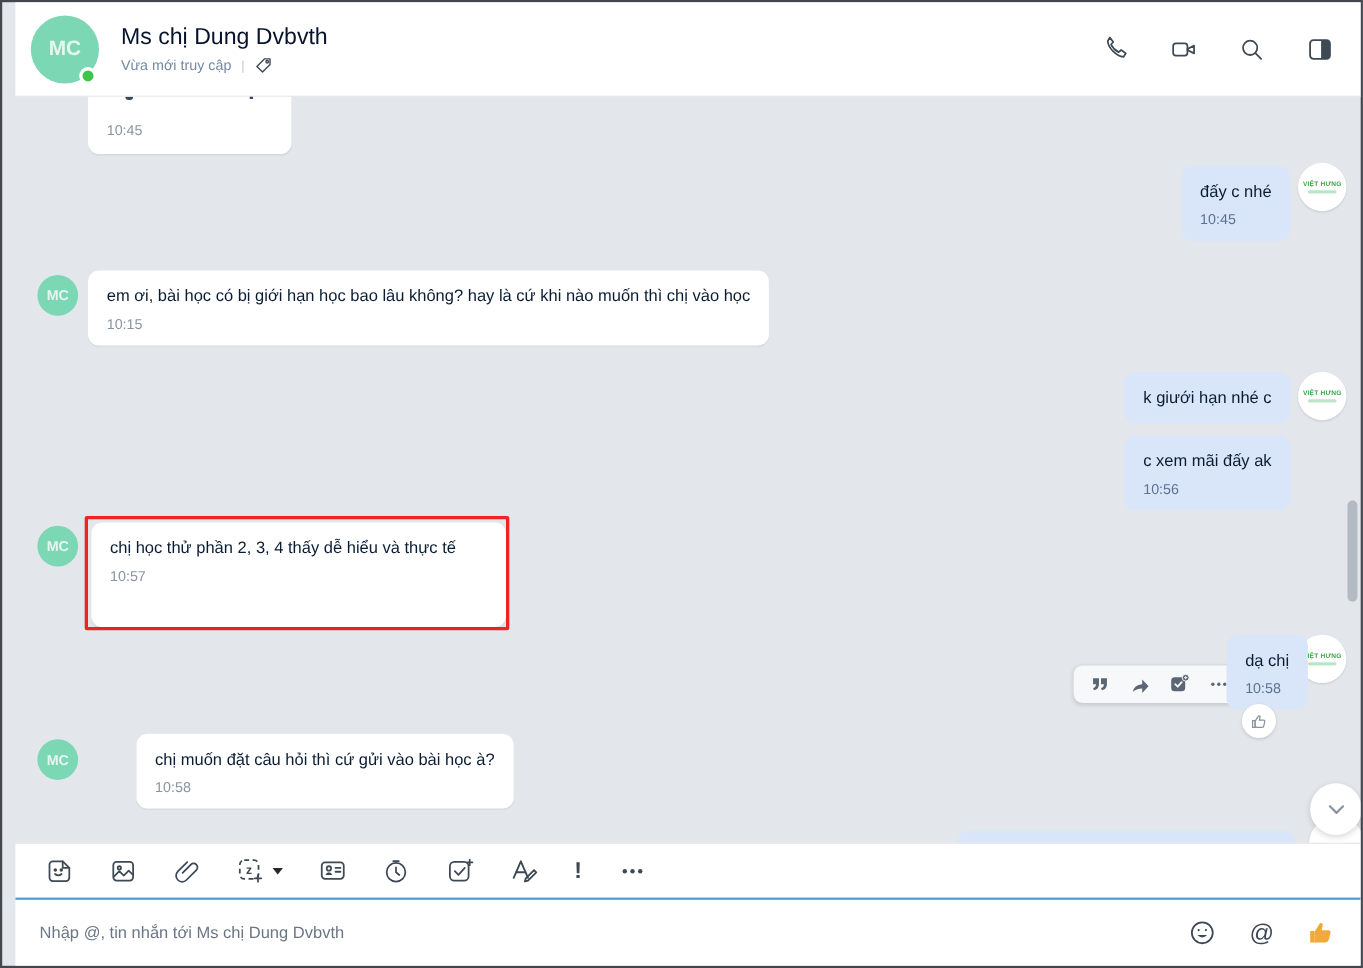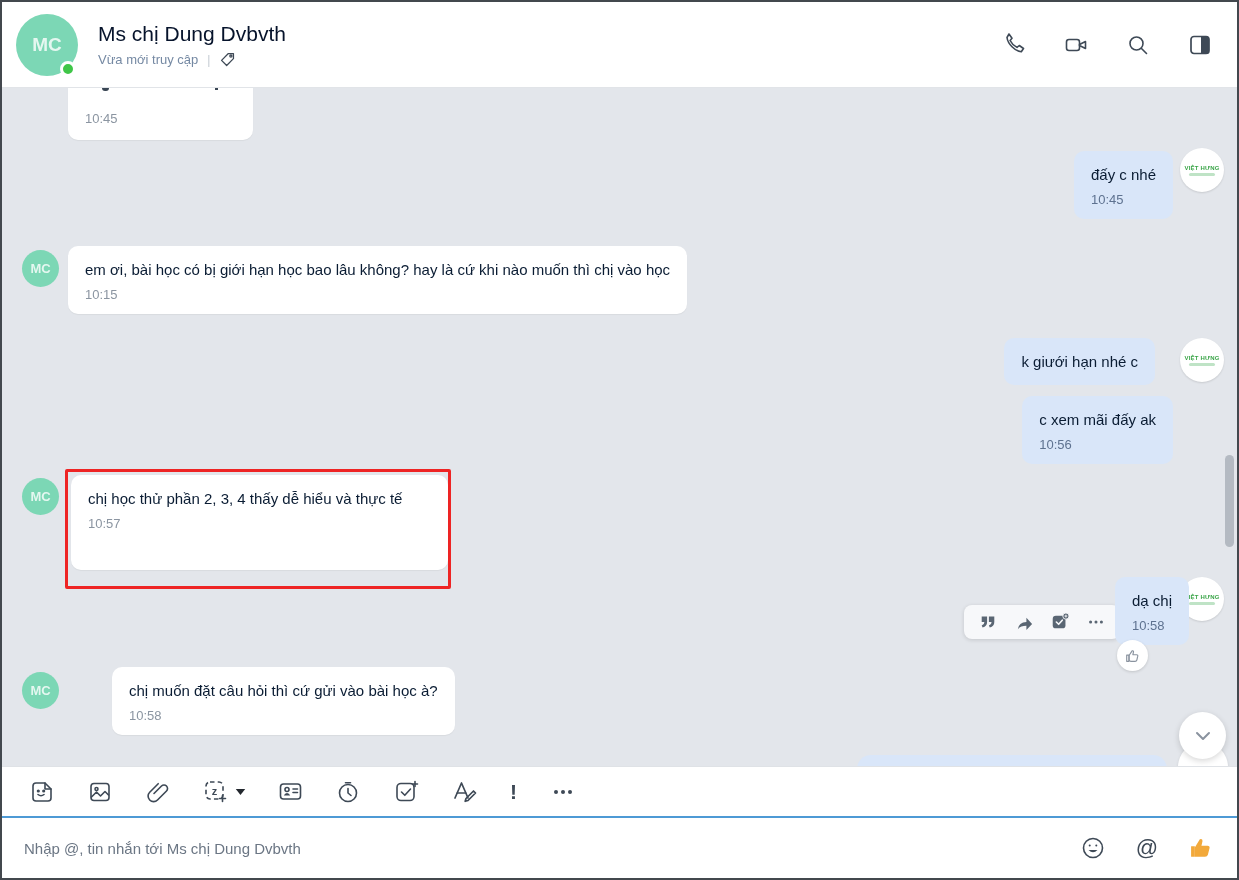--- a/index.html
+++ b/index.html
@@ -1,19 +1,19 @@
 <!DOCTYPE html>
 <html><head>
 <meta charset="utf-8">
 <style>
   * { margin:0; padding:0; box-sizing:border-box; }
   html,body { background:#f5f5f5; font-family:"Liberation Sans","DejaVu Sans",sans-serif; }
   .window{
     position:relative; width:1239px; height:880px; background:#e3e6eb;
-    border:2px solid #43484e; overflow:hidden;
+    border:2px solid #43484e; overflow:hidden;padding-left:12px;
   }
   
   .header{
     position:relative; height:86px; background:#ffffff;
     border-bottom:1px solid #e1e4e8; display:flex; align-items:center; padding:0 24px 0 14px;
   }
   .header-avatar{ position:relative; width:62px; height:62px; flex:0 0 auto; }
   .header-avatar .circle{
     width:62px; height:62px; border-radius:50%; background:#7cd7b5; color:#ffffffcc;
     display:flex; align-items:center; justify-content:center; font-size:19px; font-weight:600;
@@ -45,21 +45,21 @@
   }
   .own-avatar{
     position:absolute; width:44px; height:44px; border-radius:50%; background:#ffffff;
     display:flex; flex-direction:column; align-items:center; justify-content:center;
     box-shadow:0 1px 2px rgba(0,0,0,.12); cursor:pointer; overflow:hidden;
   }
   .own-avatar .logo-line1{ font-size:6px; font-weight:700; color:#3aa548; letter-spacing:.2px; white-space:nowrap; }
   .own-avatar .logo-line2{ width:26px; height:3px; margin-top:2px; background:#bfe3c6; border-radius:2px; }
   .highlight-box{
     position:absolute; left:63px; top:381px; border:3px solid #ee2424; padding:0;
-    width:386px; height:120px; border-radius:2px;
+    width:386px; height:104px; border-radius:2px;
   }
   .highlight-box .bubble{ position:absolute; left:3px; top:3px; width:377px; height:95px; }
   .frag{ position:absolute; background:#3a4654; }
   .msg-toolbar{
     position:absolute; left:962px; top:517px; height:34px; background:#f7f8fa;
     border-radius:8px; box-shadow:0 1px 4px rgba(0,0,0,.14); display:flex; align-items:center;
     gap:16px; padding:0 14px;
   }
   .msg-toolbar .mt-icon{ width:20px; height:20px; display:flex; align-items:center; justify-content:center; cursor:pointer; }
   .like-badge{
@@ -174,21 +174,21 @@
     </div>
     <div class="bubble in" style="left:66px; top:158px;">
       <div>em ơi, bài học có bị giới hạn học bao lâu không? hay là cứ khi nào muốn thì chị vào học</div>
       <div class="time">10:15</div>
     </div>
 
     <div class="own-avatar" style="right:13px; top:250px;">
       <span class="logo-line1">VIỆT HƯNG</span>
       <span class="logo-line2"></span>
     </div>
-    <div class="bubble out-bubble" style="right:82px; top:250px; padding-bottom:15px;text-align:right;">
+    <div class="bubble out-bubble" style="right:64px; top:250px; padding-bottom:15px;text-align:right;">
       <div>k giưới hạn nhé c</div>
     </div>
 
     <div class="bubble out-bubble" style="right:64px; top:308px;">
       <div>c xem mãi đấy ak</div>
       <div class="time">10:56</div>
     </div>
 
     <div class="peer-avatar" style="left:20px; top:390px;">
       <span>MC</span>

